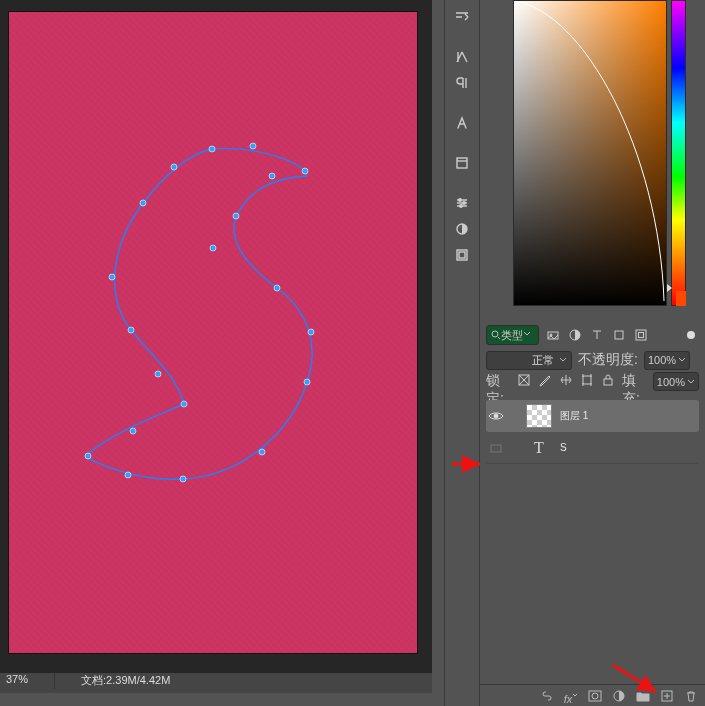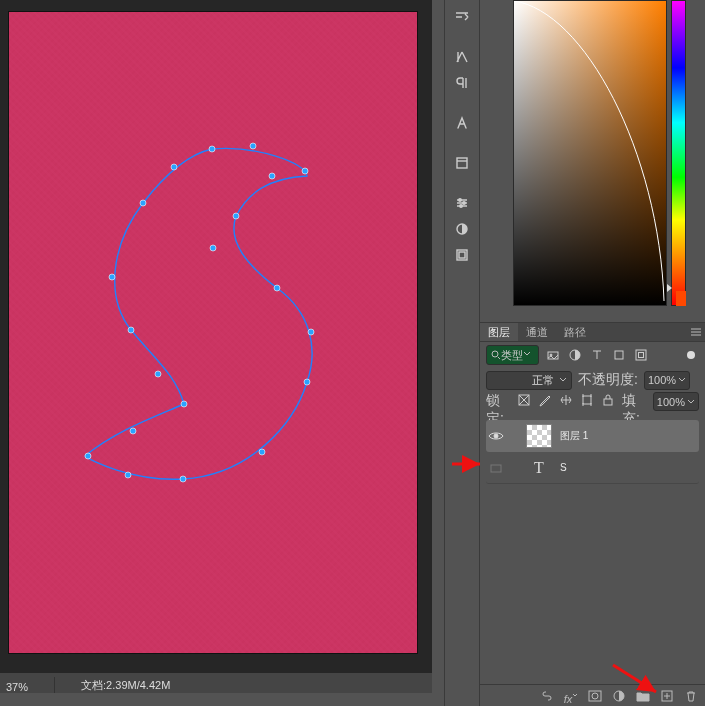--- a/index.html
+++ b/index.html
@@ -12,21 +12,21 @@
   .texture { position: absolute; inset: 0; opacity: 0.2;
     background:
       repeating-linear-gradient(45deg, rgba(255,255,255,0.1) 0 2px, transparent 2px 5px),
       repeating-linear-gradient(-45deg, rgba(0,0,0,0.1) 0 2px, transparent 2px 5px);
     mix-blend-mode: overlay;
   }
   .s-path { position: absolute; left: 0; top: 0; }
   .anchor { fill: #2aa3ff; stroke: #fff; stroke-width: 0.6; }
 
   
-  .status-bar { position: absolute; left: 0; top: 673px; width: 432px; height: 20px; background: #454545; display: flex; align-items: flex-end; padding: 0 6px; gap: 26px; color: #ddd; font-size: 11px; }
+  .status-bar { position: absolute; left: 0; top: 673px; width: 432px; height: 20px; background: #454545; display: flex; align-items: flex-start; padding: 0 6px; gap: 26px; color: #ddd; font-size: 11px; }
   .status-bar .divider { width:1px; height:16px; background:#333; }
 
   
   .scroll-strip { position: absolute; left: 432px; top: 0; width: 12px; height: 693px; background: #535353; }
 
   
   .vtoolbar { position: absolute; left: 444px; top: 0; width: 35px; height: 706px; background: #535353; padding-top: 6px; display:flex; flex-direction:column; align-items:center; gap:4px; border-left:1px solid #3a3a3a; }
   .vtoolbar .grp-sep { height: 10px; }
   .tbtn { width: 26px; height: 22px; display:flex; align-items:center; justify-content:center; color:#ccc; border-radius:2px; }
   .tbtn svg { stroke:#ccc; fill:none; stroke-width:1.4; }
@@ -209,30 +209,20 @@
           <path d="M0 0 C 70 10, 145 150, 150 300" stroke="#fff" stroke-width="1" fill="none"></path>
         </svg>
       </div>
       <div class="hue-bar"></div>
       <div class="hue-handle"></div>
       <div class="cur-color"></div>
     </div>
 
     <div class="panels-area">
       <div class="vspace"></div>
-      <div class="tabs-row">
-        <div class="tab active">图层</div>
-        <div class="tab">通道</div>
-        <div class="tab">路径</div>
-        <div class="tab-menu">
-          <svg width="12" height="10" viewBox="0 0 12 10" stroke="#bbb">
-              <path d="M1 2h10M1 5h10M1 8h10"></path>
-            </svg>
-        </div>
-      </div>
 
       <div class="kind-row">
         <div class="kind-search">
           <span class="mag">
               <svg width="10" height="10" viewBox="0 0 10 10" stroke="#bbb" fill="none">
                 <circle cx="4" cy="4" r="3"></circle>
                 <path d="M7 7l2 2"></path>
               </svg>
             </span>
           <span>类型</span>

